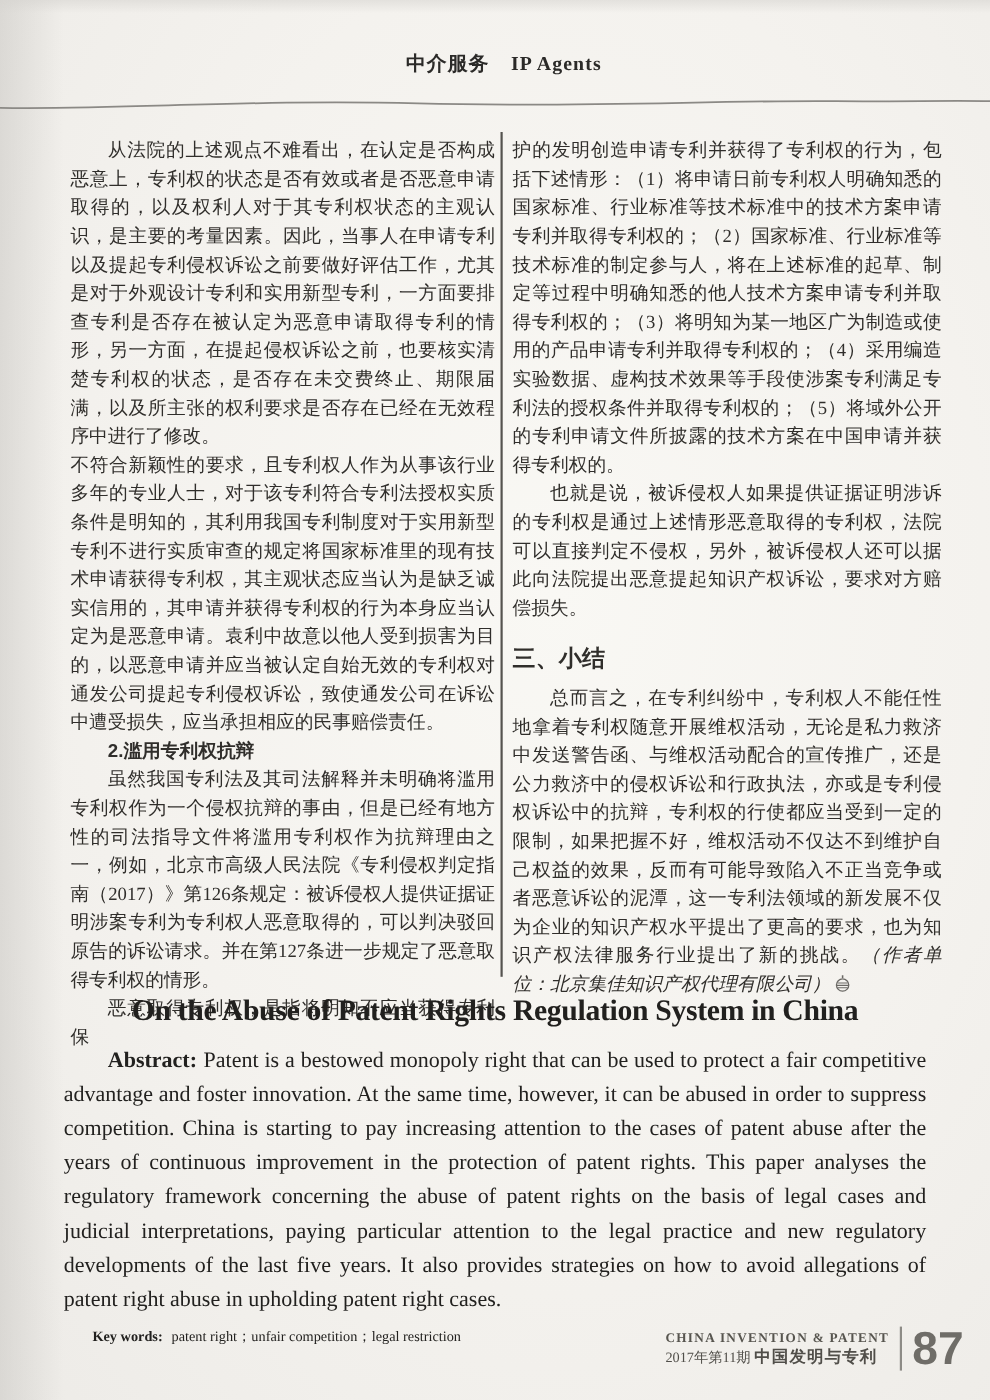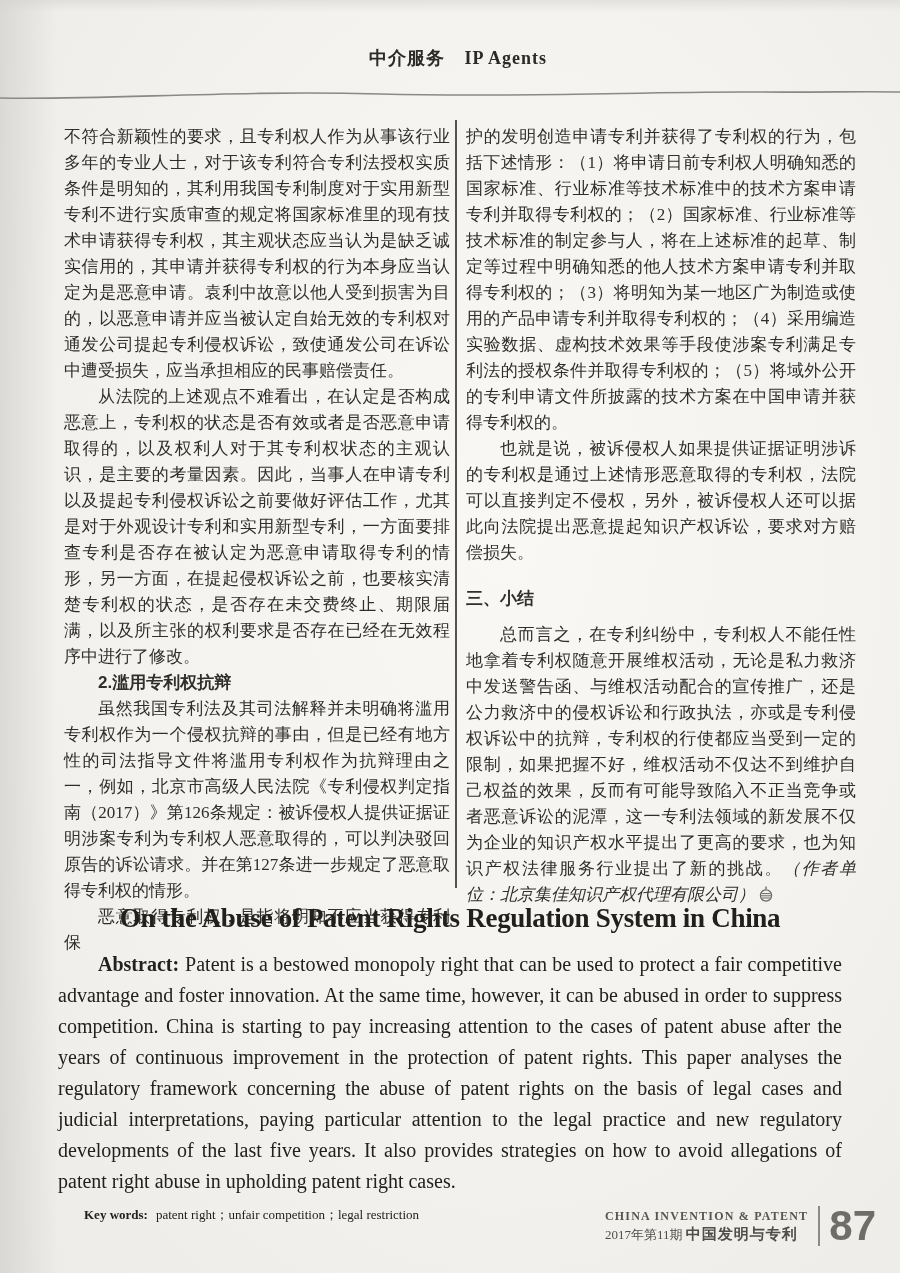--- a/index.html
+++ b/index.html
@@ -22,21 +22,21 @@
 
   
   .col{position:absolute;top:124px;font-size:17px;line-height:26px;text-align:justify;}
   .col p{margin:0;}
   .col-left{left:64px;width:386px;}
   .col-right{left:466px;width:390px;}
   .col-divider{position:absolute;left:455px;top:120px;height:768px;width:2px;background:#55534f;}
   .indent{text-indent:2em;}
   .sub-heading{font-weight:bold;font-family:"Liberation Sans","DejaVu Sans",sans-serif;}
   .section-heading{font-weight:bold;font-family:"Liberation Sans","DejaVu Sans",sans-serif;
-    margin:20px 0 10px 0 !important;font-size:17px;}
+    margin:20px 0 10px 0 !important;font-size:21px;}
   .kai{font-style:italic;}
   .end-mark{display:inline-block;vertical-align:-2px;margin-left:4px;}
 
   .editor-block{margin-top:10px;border-top:2px solid #2f2d2a;padding-top:6px;
     text-align:right;font-weight:bold;font-size:15px;
     font-family:"Liberation Sans","DejaVu Sans",sans-serif;color:#262523;}
 
   
   .english{position:absolute;top:903px;left:58px;width:784px;color:#22211f;}
   .en-title{text-align:center;font-weight:bold;font-size:27px;letter-spacing:-0.3px;
@@ -66,22 +66,22 @@
 
   <div class="header">
     <span class="h-cn">中介服务</span>
     <span class="h-en">IP Agents</span>
   </div>
   <svg class="header-rule" viewBox="0 0 900 16">
     <path d="M0,12 C110,14 230,4 380,8 C530,12 650,5 760,6 C820,6.5 870,5 900,6" stroke="#8b8985" stroke-width="1.6" fill="none"></path>
   </svg>
 
   <div class="col col-left">
+    <p class="body-p indent">从法院的上述观点不难看出，在认定是否构成恶意上，专利权的状态是否有效或者是否恶意申请取得的，以及权利人对于其专利权状态的主观认识，是主要的考量因素。因此，当事人在申请专利以及提起专利侵权诉讼之前要做好评估工作，尤其是对于外观设计专利和实用新型专利，一方面要排查专利是否存在被认定为恶意申请取得专利的情形，另一方面，在提起侵权诉讼之前，也要核实清楚专利权的状态，是否存在未交费终止、期限届满，以及所主张的权利要求是否存在已经在无效程序中进行了修改。</p>
     <p class="body-p">不符合新颖性的要求，且专利权人作为从事该行业多年的专业人士，对于该专利符合专利法授权实质条件是明知的，其利用我国专利制度对于实用新型专利不进行实质审查的规定将国家标准里的现有技术申请获得专利权，其主观状态应当认为是缺乏诚实信用的，其申请并获得专利权的行为本身应当认定为是恶意申请。袁利中故意以他人受到损害为目的，以恶意申请并应当被认定自始无效的专利权对通发公司提起专利侵权诉讼，致使通发公司在诉讼中遭受损失，应当承担相应的民事赔偿责任。</p>
-    <p class="body-p indent">从法院的上述观点不难看出，在认定是否构成恶意上，专利权的状态是否有效或者是否恶意申请取得的，以及权利人对于其专利权状态的主观认识，是主要的考量因素。因此，当事人在申请专利以及提起专利侵权诉讼之前要做好评估工作，尤其是对于外观设计专利和实用新型专利，一方面要排查专利是否存在被认定为恶意申请取得专利的情形，另一方面，在提起侵权诉讼之前，也要核实清楚专利权的状态，是否存在未交费终止、期限届满，以及所主张的权利要求是否存在已经在无效程序中进行了修改。</p>
     <p class="body-p indent sub-heading">2.滥用专利权抗辩</p>
     <p class="body-p indent">虽然我国专利法及其司法解释并未明确将滥用专利权作为一个侵权抗辩的事由，但是已经有地方性的司法指导文件将滥用专利权作为抗辩理由之一，例如，北京市高级人民法院《专利侵权判定指南（2017）》第126条规定：被诉侵权人提供证据证明涉案专利为专利权人恶意取得的，可以判决驳回原告的诉讼请求。并在第127条进一步规定了恶意取得专利权的情形。</p>
     <p class="body-p indent">恶意取得专利权，是指将明知不应当获得专利保</p>
   </div>
 
   <div class="col-divider"></div>
 
   <div class="col col-right">
     <p class="body-p">护的发明创造申请专利并获得了专利权的行为，包括下述情形：（1）将申请日前专利权人明确知悉的国家标准、行业标准等技术标准中的技术方案申请专利并取得专利权的；（2）国家标准、行业标准等技术标准的制定参与人，将在上述标准的起草、制定等过程中明确知悉的他人技术方案申请专利并取得专利权的；（3）将明知为某一地区广为制造或使用的产品申请专利并取得专利权的；（4）采用编造实验数据、虚构技术效果等手段使涉案专利满足专利法的授权条件并取得专利权的；（5）将域外公开的专利申请文件所披露的技术方案在中国申请并获得专利权的。</p>
     <p class="body-p indent">也就是说，被诉侵权人如果提供证据证明涉诉的专利权是通过上述情形恶意取得的专利权，法院可以直接判定不侵权，另外，被诉侵权人还可以据此向法院提出恶意提起知识产权诉讼，要求对方赔偿损失。</p>

